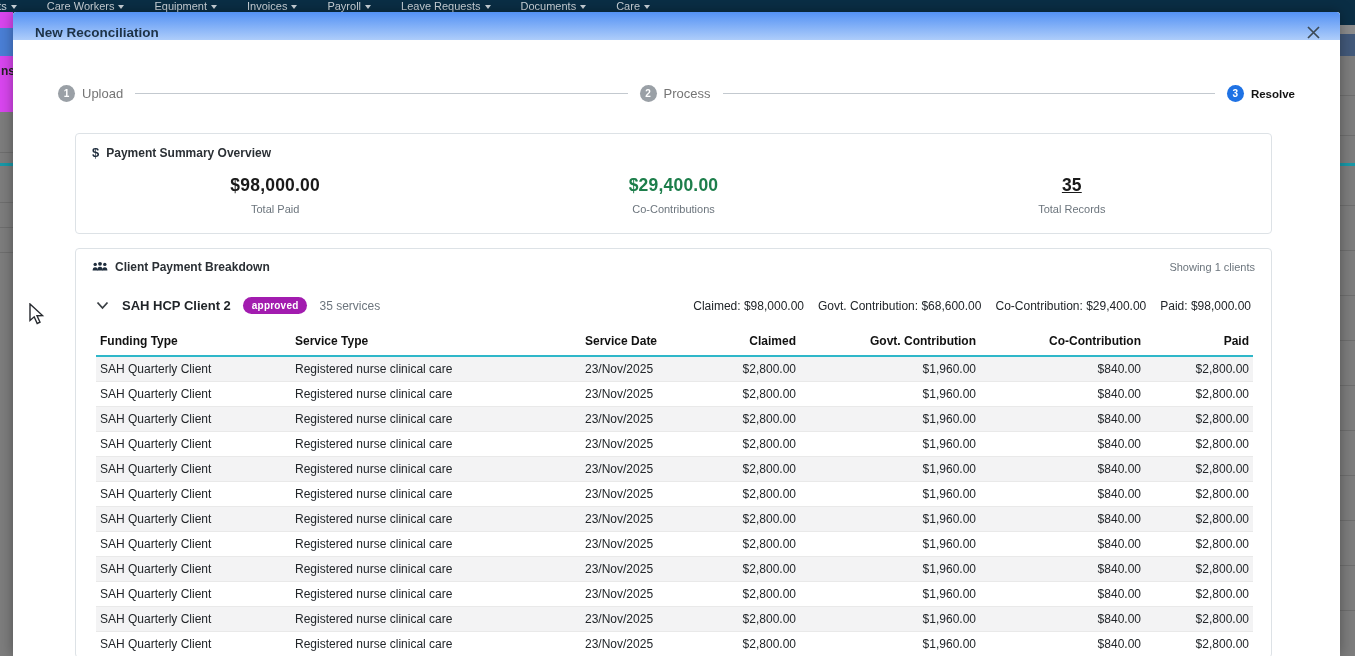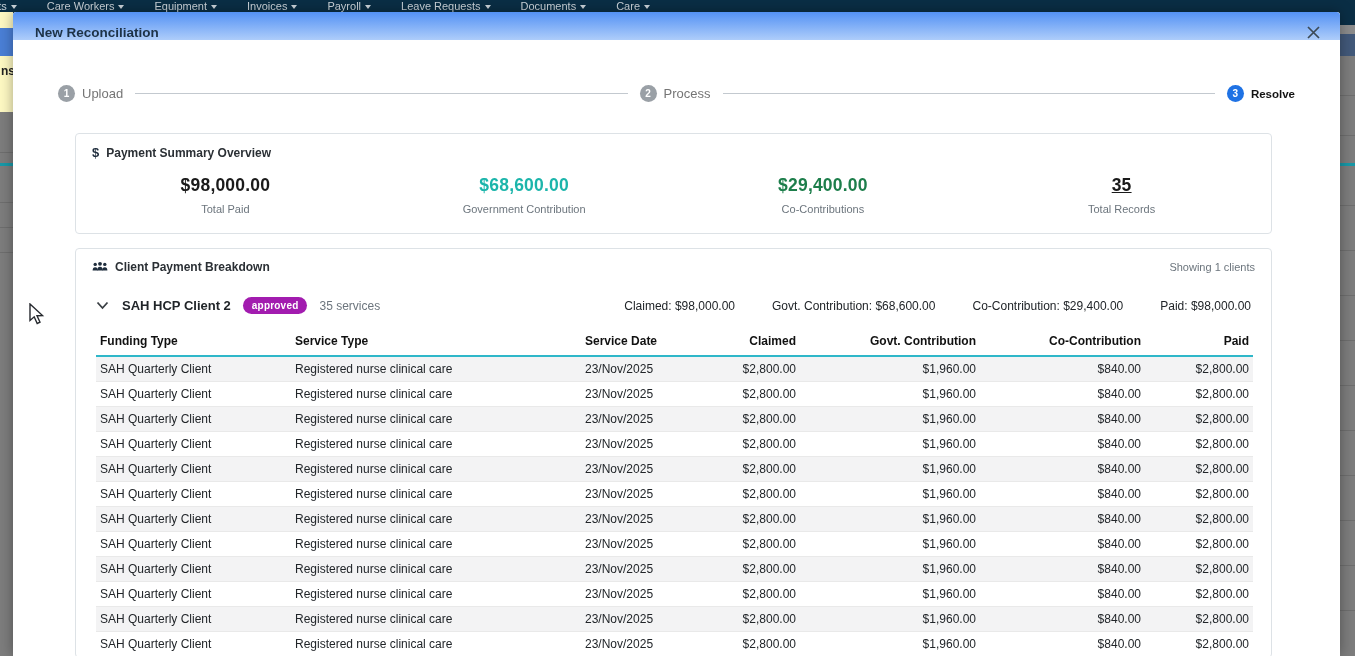--- a/index.html
+++ b/index.html
@@ -5,21 +5,21 @@
   * { margin:0; padding:0; box-sizing:border-box; }
   html,body { width:1355px; height:656px; overflow:hidden; }
   body { font-family:"Liberation Sans", sans-serif; background:#fff; position:relative; }
 
   
   .navbar { position:absolute; top:0; left:0; width:1355px; height:26px; background:#0a2e45; display:flex; align-items:flex-start; padding:1px 0 0 0; z-index:1; }
   .nav-item { color:#ccd4da; font-size:11px; line-height:11px; padding:0 15px; white-space:nowrap; cursor:pointer; }
   .nav-item:first-child { padding-left:0; margin-left:-14px; }
   .nav-caret { display:inline-block; width:0; height:0; border-left:3px solid transparent; border-right:3px solid transparent; border-top:4px solid #ccd4da; margin-left:4px; vertical-align:middle; }
 
-  .edge-left { position:absolute; left:0; top:12px; width:13px; height:532px; background:#fef9c3; z-index:2; }
+  .edge-left { position:absolute; left:0; top:12px; width:13px; height:532px; background:#d946ef; z-index:2; }
   .frag-blue { position:absolute; left:0; top:16px; width:13px; height:28px; background:#4a7fd6; }
   .frag-text { position:absolute; left:1px; top:52px; font-size:12px; font-weight:bold; color:#222; }
   .edge-left-gray { position:absolute; left:0; top:100px; width:13px; height:544px; background:#7d7d7d; }
   .edge-right { position:absolute; right:0; top:0; width:15px; height:656px; background:#7d7d7d; z-index:2; }
   .er-navy { position:absolute; top:0; left:0; right:0; height:25px; background:#0a2e45; }
   .er-grayband { position:absolute; top:25px; left:0; right:0; height:9px; background:#8c8c8c; }
   .er-slate { position:absolute; top:34px; left:0; right:0; height:22px; background:#42597a; }
   .hline { position:absolute; left:0; right:0; height:1px; background:#6e6e6e; }
   .tealline { position:absolute; left:0; right:0; height:3px; background:#1899a8; }
 
@@ -50,21 +50,21 @@
   .stat { flex:1; text-align:center; }
   .stat-value { font-size:17.5px; font-weight:bold; letter-spacing:.2px; }
   .stat-label { font-size:11px; color:#6c757d; margin-top:7px; }
 
   .breakdown-card { margin-top:14px; }
   .client-row { display:flex; align-items:center; padding:17px 20px 9px 20px; }
   .chev { display:flex; align-items:center; cursor:pointer; }
   .client-name { font-size:13px; font-weight:bold; color:#212529; margin:0 12px 0 13px; }
   .badge { background:#a21caf; color:#fff; font-size:10px; font-weight:bold; padding:3px 9px; border-radius:10px; letter-spacing:.2px; }
   .services { font-size:12px; color:#6c757d; margin-left:12px; }
-  .client-totals { margin-left:auto; display:flex; gap:37px; font-size:12px; color:#212529; }
+  .client-totals { margin-left:auto; display:flex; gap:14px; font-size:12px; color:#212529; }
 
   table.svc { border-collapse:collapse; margin:6px 20px 0 20px; width:1157px; table-layout:fixed; font-size:12px; }
   table.svc th { text-align:left; font-weight:bold; color:#111; padding:5px 4px 7px 4px; border-bottom:2px solid #2fb7c9; }
   table.svc th.num, table.svc td.num { text-align:right; }
   table.svc td { padding:5px 4px; color:#212529; border-bottom:1px solid #e9e9e9; height:14px; }
   table.svc tbody tr:nth-child(odd) { background:#f3f3f4; }
 
   .cursor { position:absolute; left:29px; top:303px; z-index:9; }
 </style>
 </head>
@@ -140,24 +140,20 @@
 
   <div class="card summary-card">
     <div class="card-head">
       <span class="head-icon dollar-icon">$</span>
       <span>Payment Summary Overview</span>
     </div>
     <div class="stats">
       <div class="stat">
         <div class="stat-value" style="color: rgb(26, 26, 26);">$98,000.00</div>
         <div class="stat-label">Total Paid</div>
-      </div>
-      <div class="stat">
-        <div class="stat-value" style="color: rgb(28, 181, 171);">$68,600.00</div>
-        <div class="stat-label">Government Contribution</div>
       </div>
       <div class="stat">
         <div class="stat-value" style="color: rgb(29, 126, 75);">$29,400.00</div>
         <div class="stat-label">Co-Contributions</div>
       </div>
       <div class="stat">
         <div class="stat-value" style="color: rgb(26, 26, 26); text-decoration: underline;">35</div>
         <div class="stat-label">Total Records</div>
       </div>
     </div>

